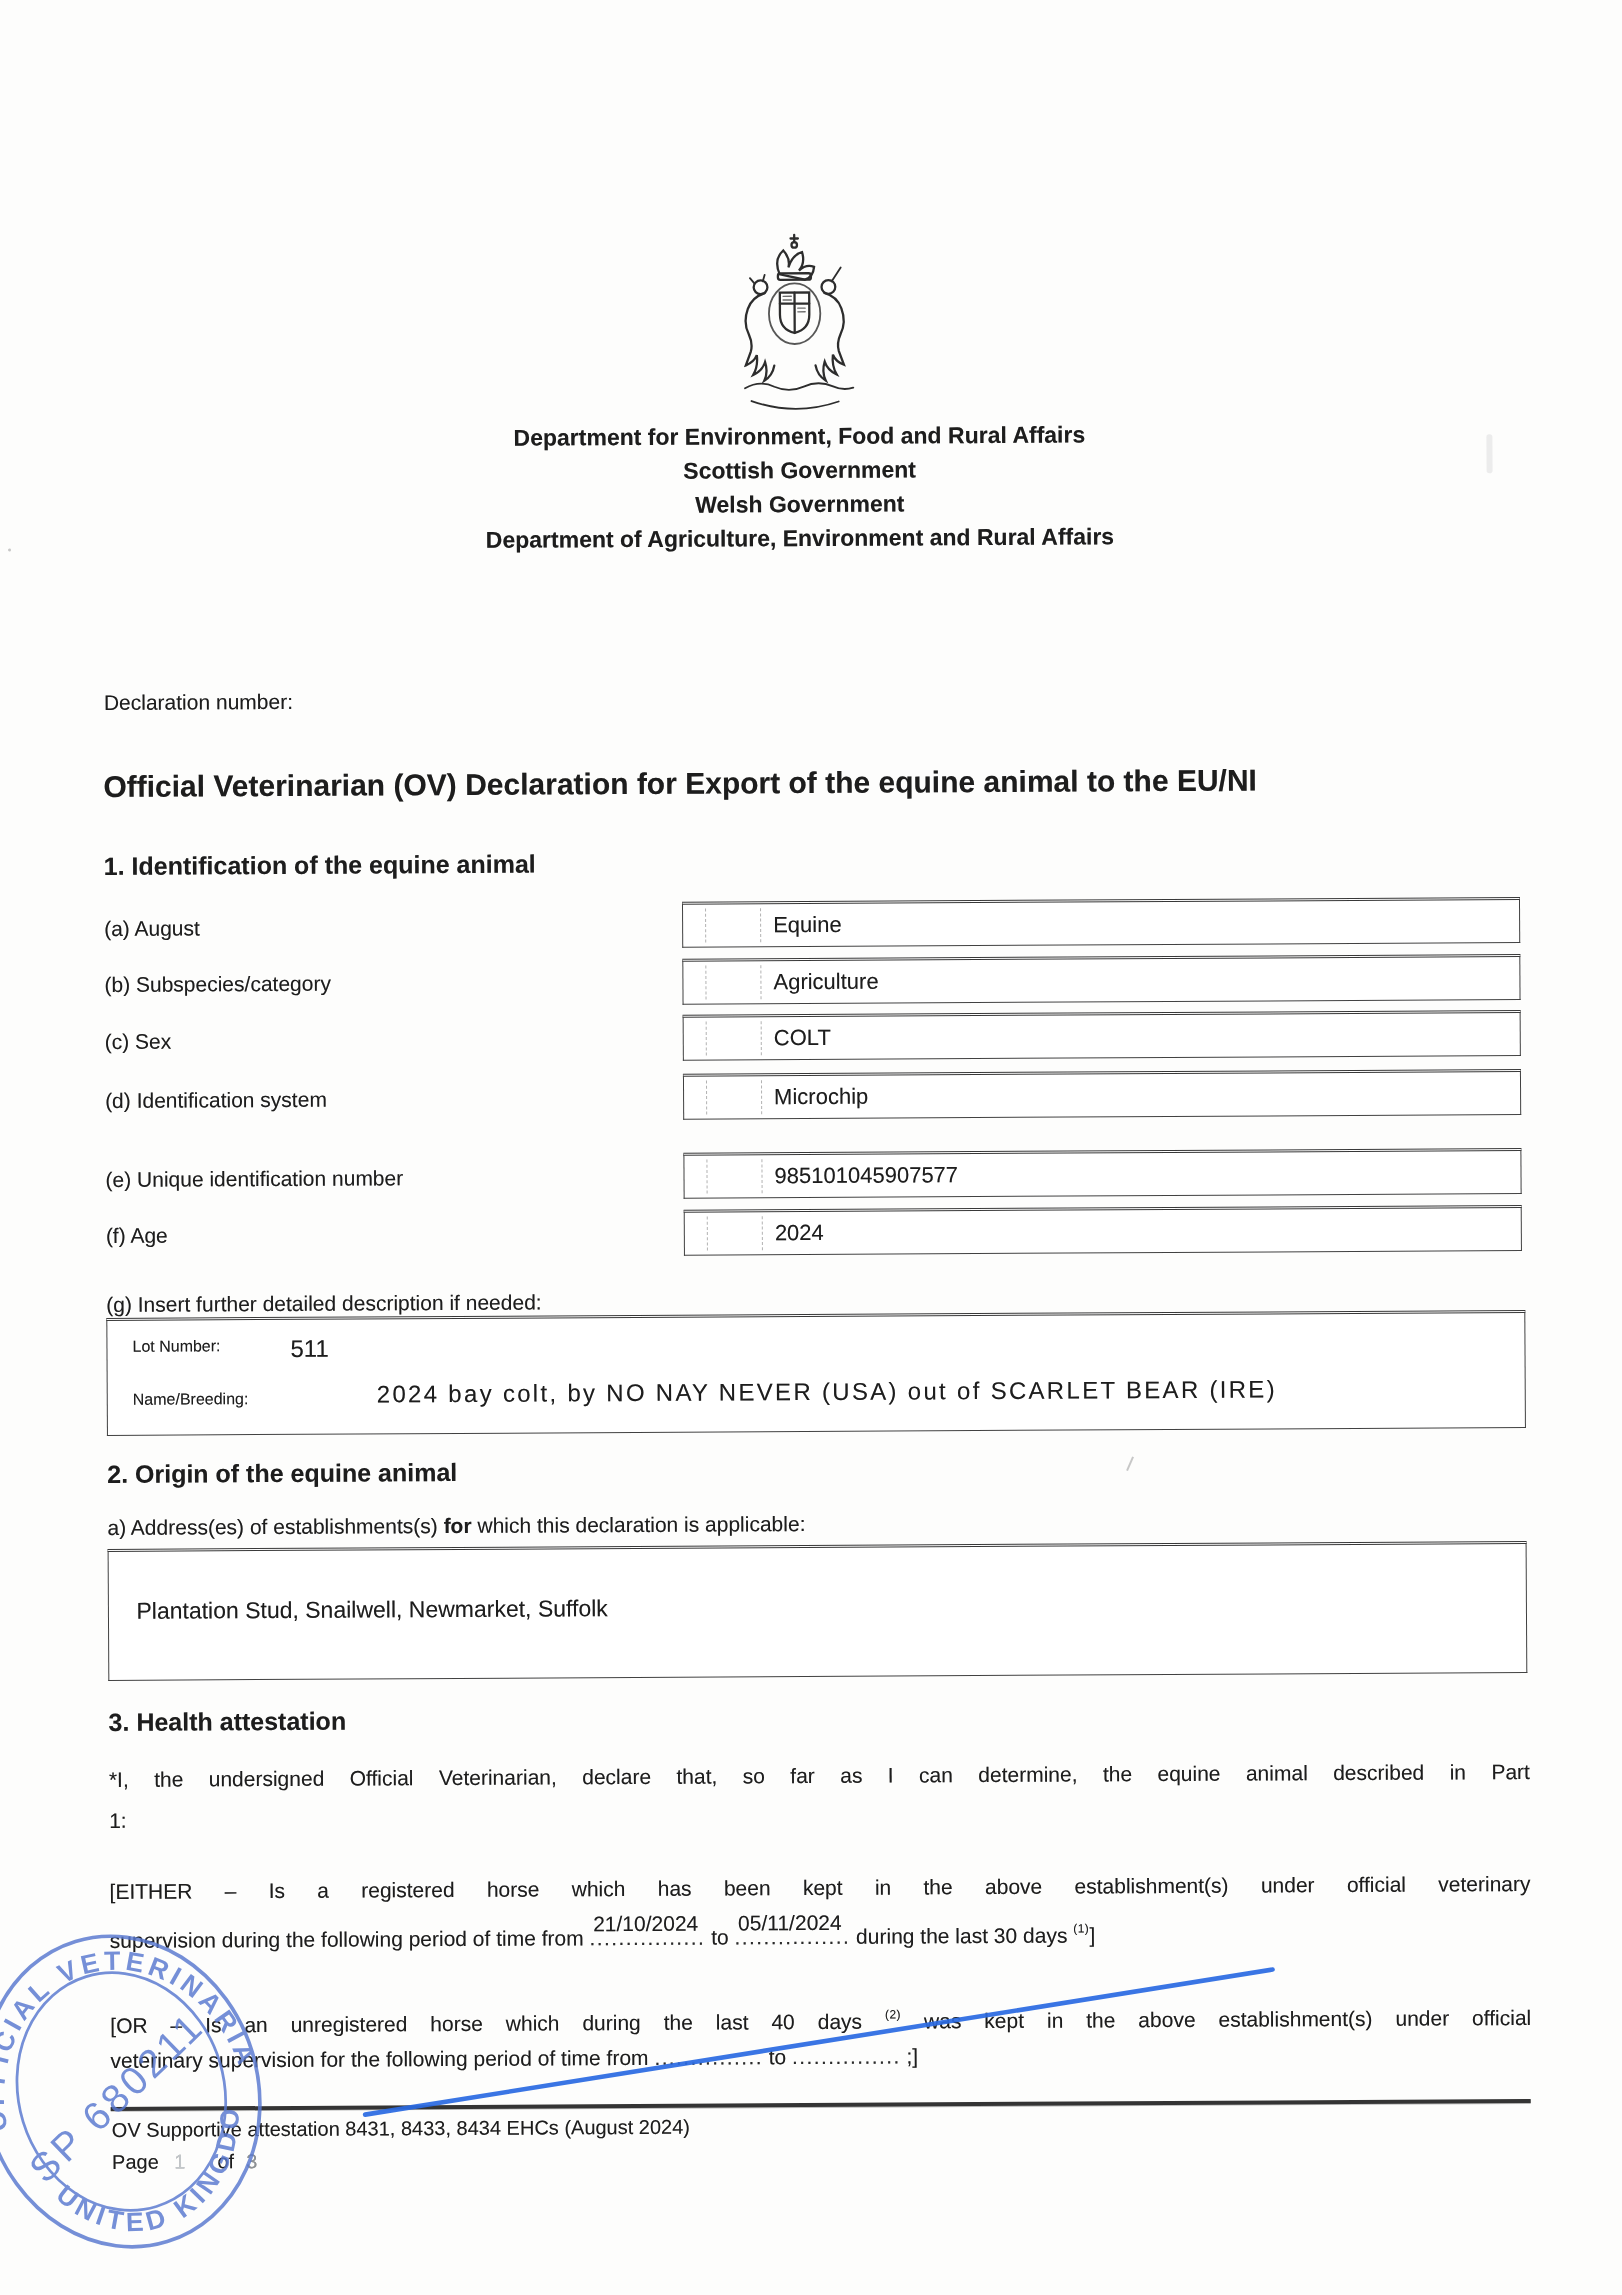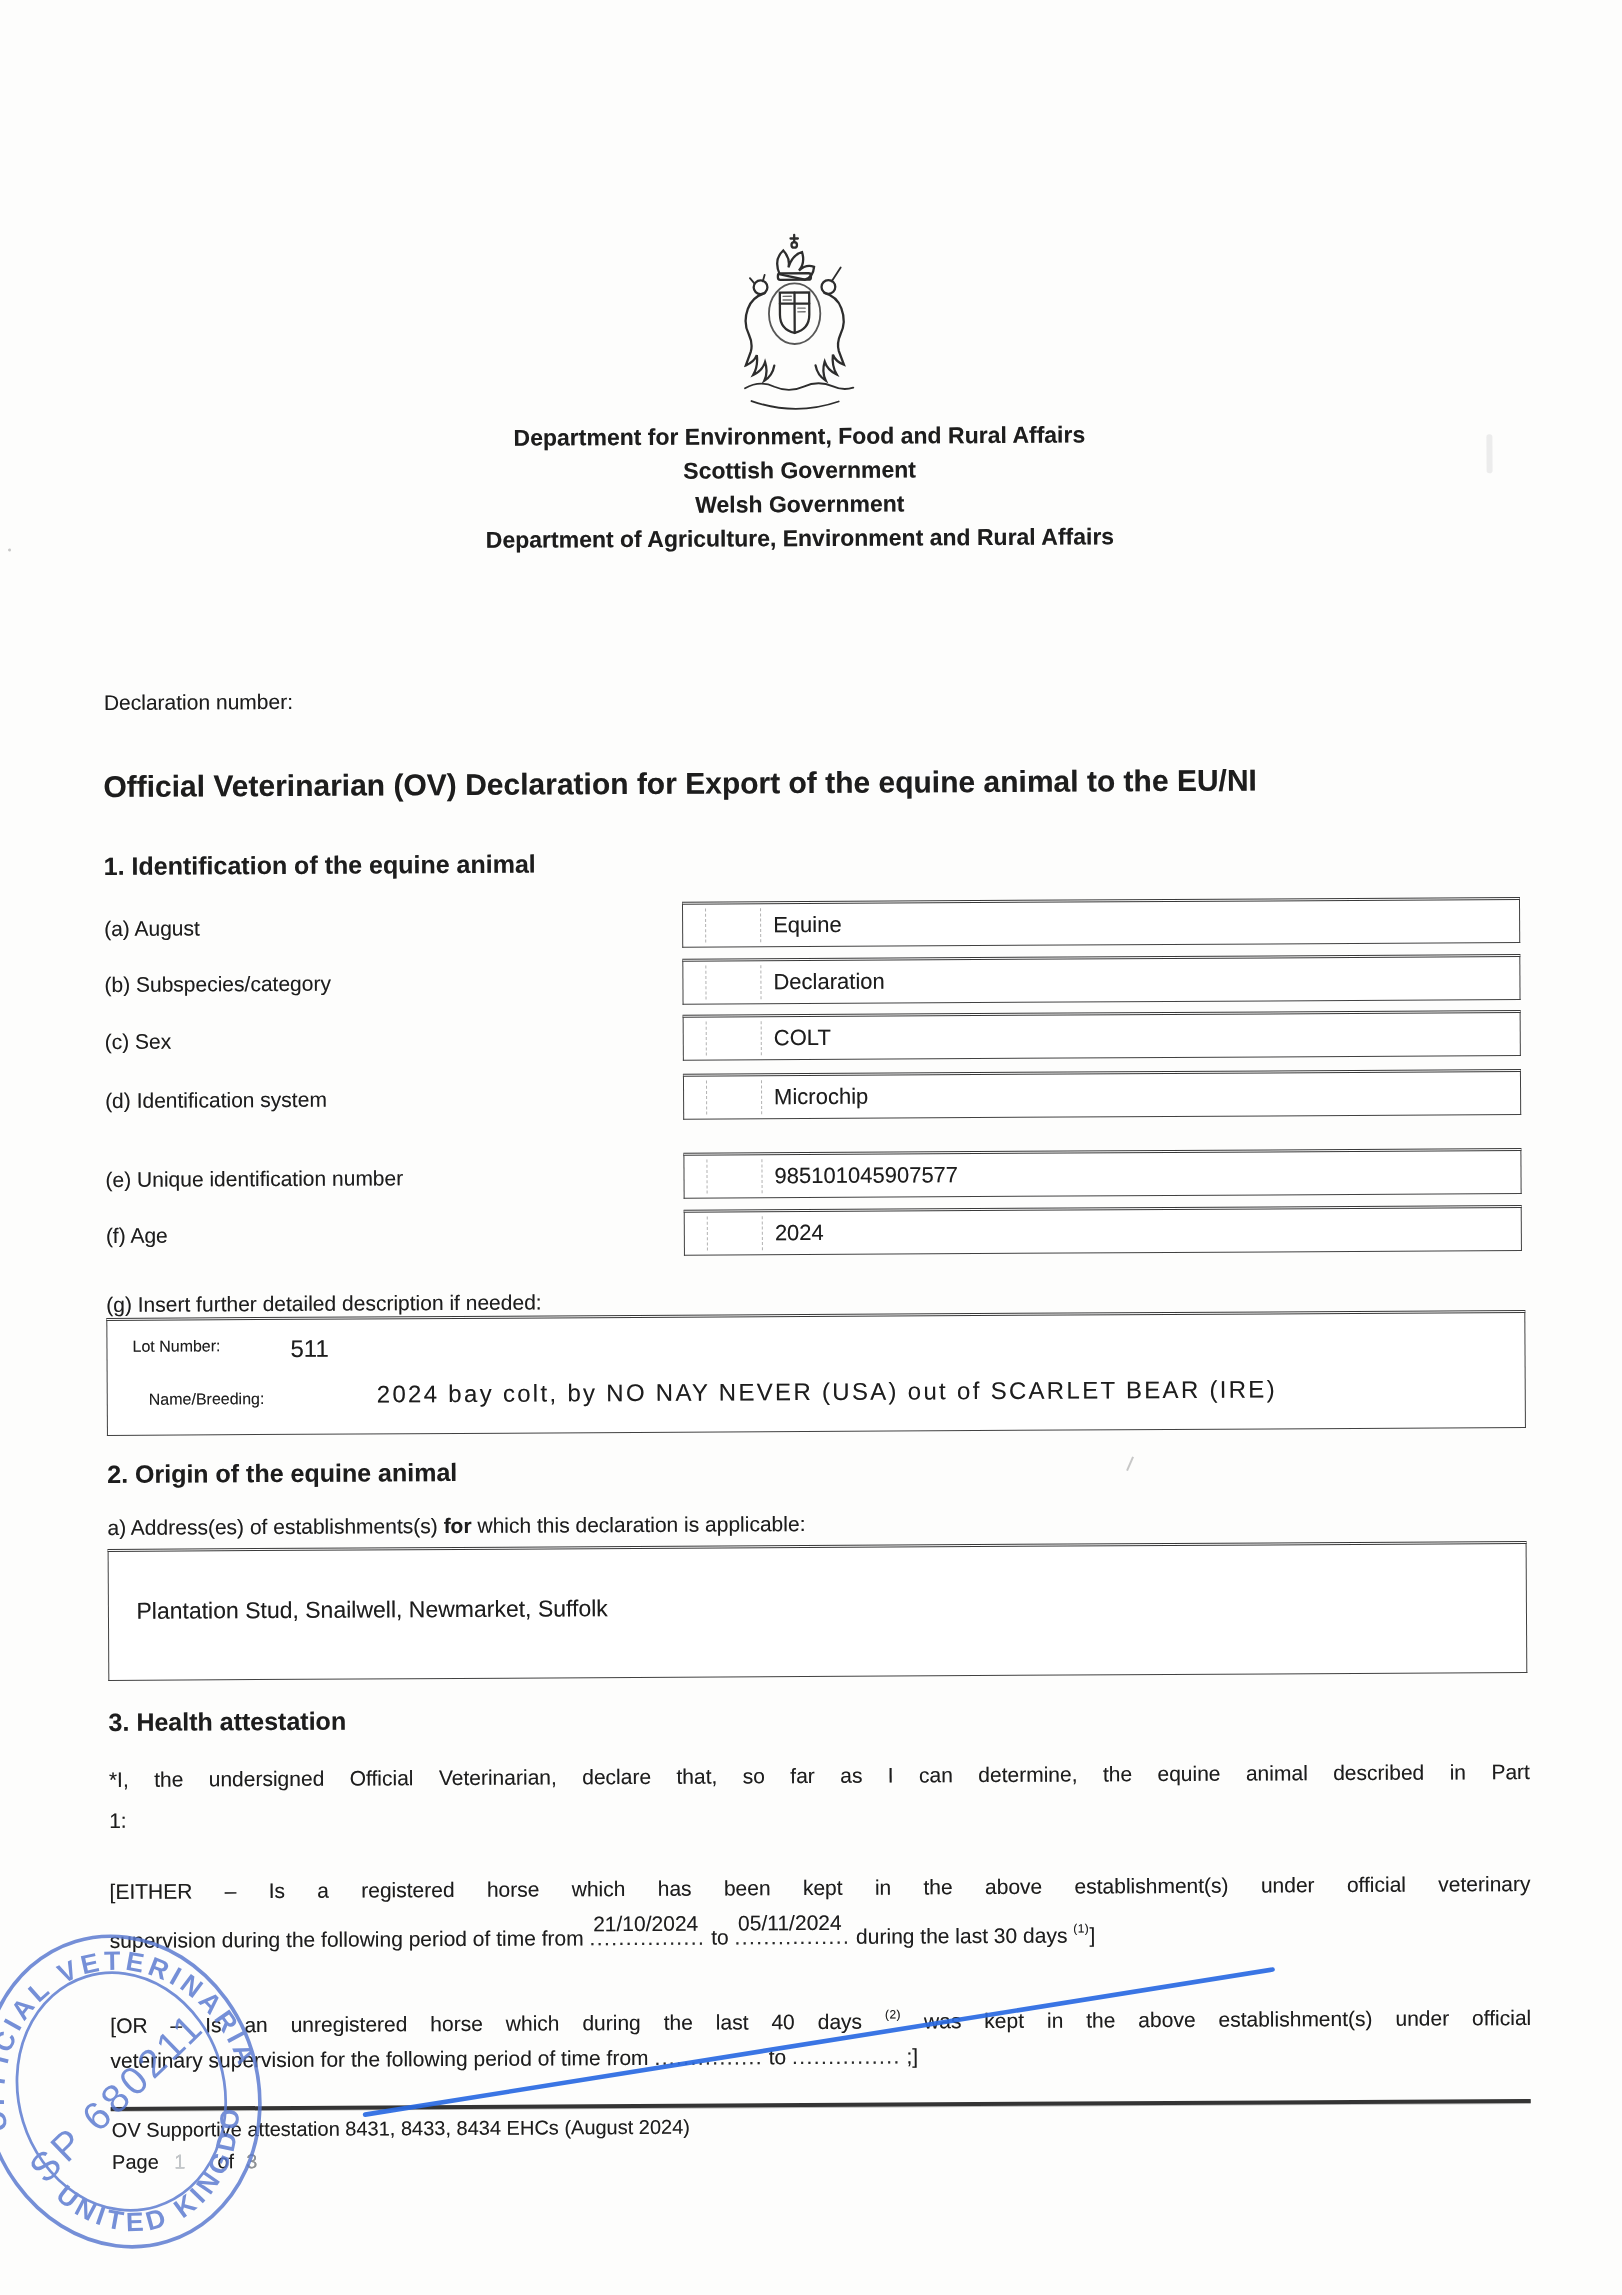--- a/index.html
+++ b/index.html
@@ -100,21 +100,21 @@
   <div class="abs fieldbox" style="top:901px;">
     <span class="tick t1"></span>
     <span class="tick t2"></span>
     <span class="fval scan">Equine</span>
   </div>
 
   <div class="abs flabel scan" style="top:969px;">(b) Subspecies/category</div>
   <div class="abs fieldbox" style="top:958px;">
     <span class="tick t1"></span>
     <span class="tick t2"></span>
-    <span class="fval scan">Declaration</span>
+    <span class="fval scan">Agriculture</span>
   </div>
 
   <div class="abs flabel scan" style="top:1026px;">(c) Sex</div>
   <div class="abs fieldbox" style="top:1014px;">
     <span class="tick t1"></span>
     <span class="tick t2"></span>
     <span class="fval scan" style="">COLT</span>
   </div>
 
   <div class="abs flabel scan" style="top:1085px;">(d) Identification system</div>
@@ -136,21 +136,21 @@
     <span class="tick t1"></span>
     <span class="tick t2"></span>
     <span class="fval scan">2024</span>
   </div>
 
   <div class="abs flabel scan" style="top:1289px;">(g) Insert further detailed description if needed:</div>
 
   <div class="abs bigbox" style="top:1314px;height:118px;">
     <div class="inbox scan" style="left:25px;top:17.4px;">Lot Number:</div>
     <div class="inbox scan" style="left:183px;top:15px;font-size:24px;">511</div>
-    <div class="inbox scan" style="left:41px;top:70px;">Name/Breeding:</div>
+    <div class="inbox scan" style="left:25px;top:70px;">Name/Breeding:</div>
     <div class="inbox scan" style="left:269px;top:61px;font-size:24px;letter-spacing:2.3px;white-space:nowrap;">2024 bay colt, by NO NAY NEVER (USA) out of SCARLET BEAR (IRE)</div>
   </div>
 
   <div class="abs h-sec scan" style="left:106px;top:1456px;">2. Origin of the equine animal</div>
 
   <div class="abs scan" style="left:106px;top:1512px;font-size:21px;">
     <span>a) Address(es) of establishments(s) </span><span class="bold">for</span><span> which this declaration is applicable:</span>
   </div>
 
   <div class="abs bigbox" style="top:1545px;height:132px;">

